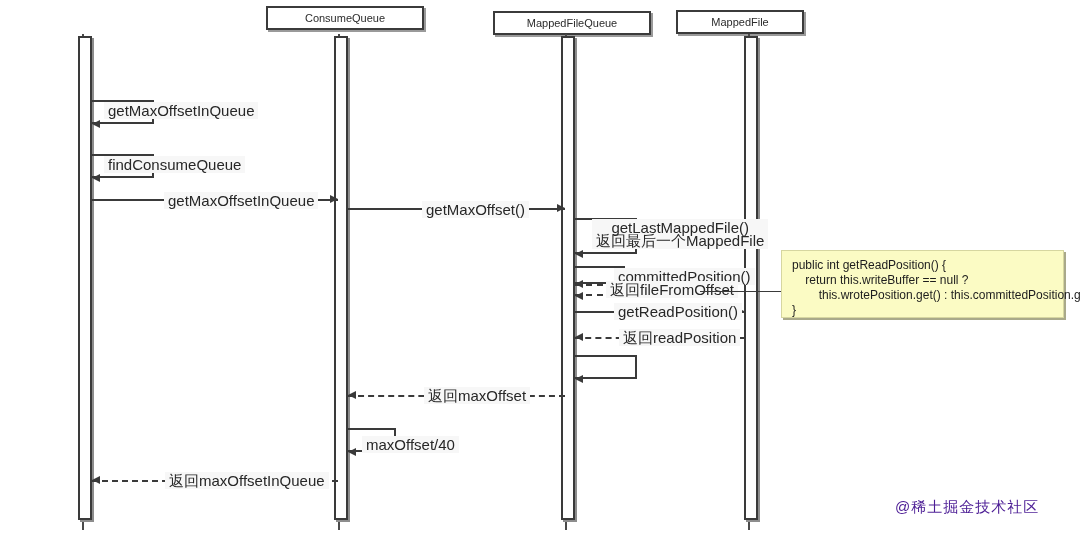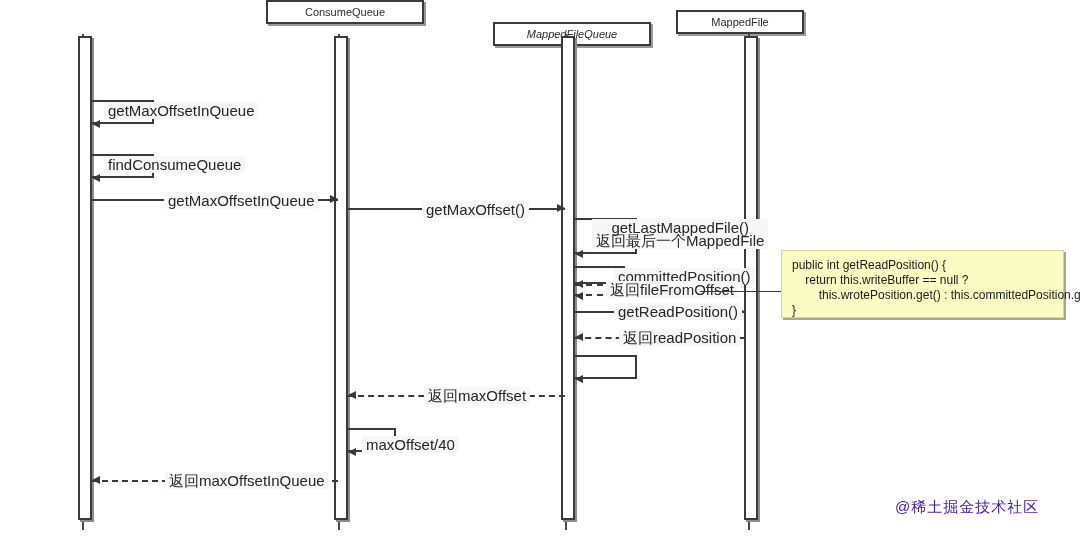--- a/index.html
+++ b/index.html
@@ -122,25 +122,25 @@
     white-space: nowrap;
     user-select: none;
   }
 </style>
 </head>
 <body>
 
 <div id="canvas">
 
 
-  <div class="participant" style="left:266px; top:0; width:158px;">
+  <div class="participant" style="left:266px; top:6px; width:158px;">
     <span>ConsumeQueue</span>
   </div>
 
-  <div class="participant" style="left:493px; top:22px; width:158px;font-style:italic;">
+  <div class="participant" style="left:493px; top:11px; width:158px;">
     <span>MappedFileQueue</span>
   </div>
 
   <div class="participant" style="left:676px; top:10px; width:128px;">
     <span>MappedFile</span>
   </div>
 
   <div class="lifeline" style="left:82px; top:34px; height:496px;"></div>
   <div class="lifeline" style="left:338px; top:34px; height:496px;"></div>
   <div class="lifeline" style="left:565px; top:34px; height:496px;"></div>

